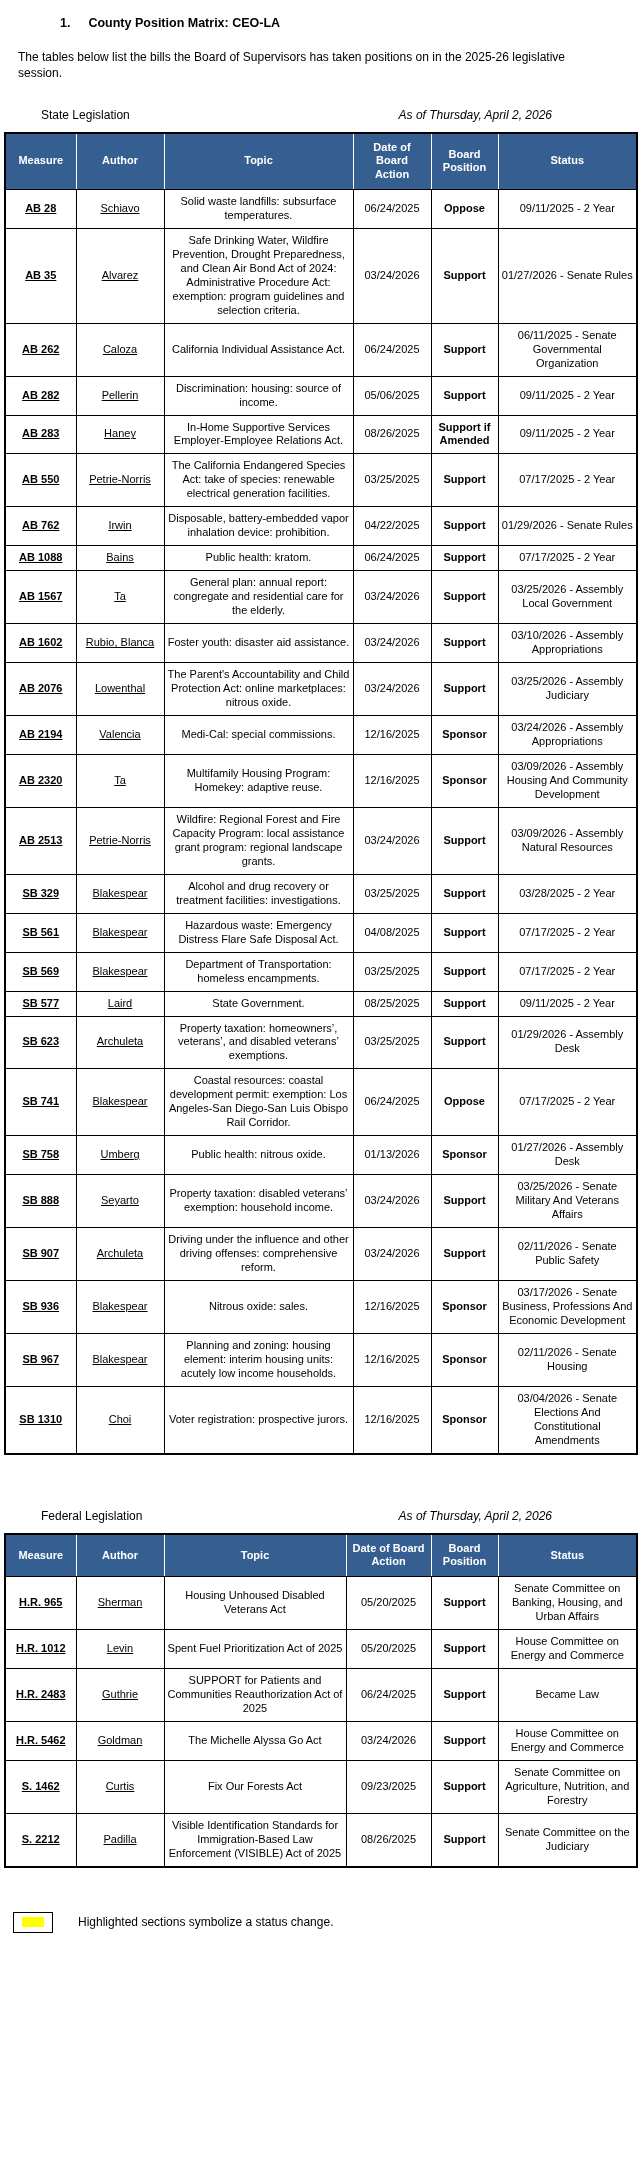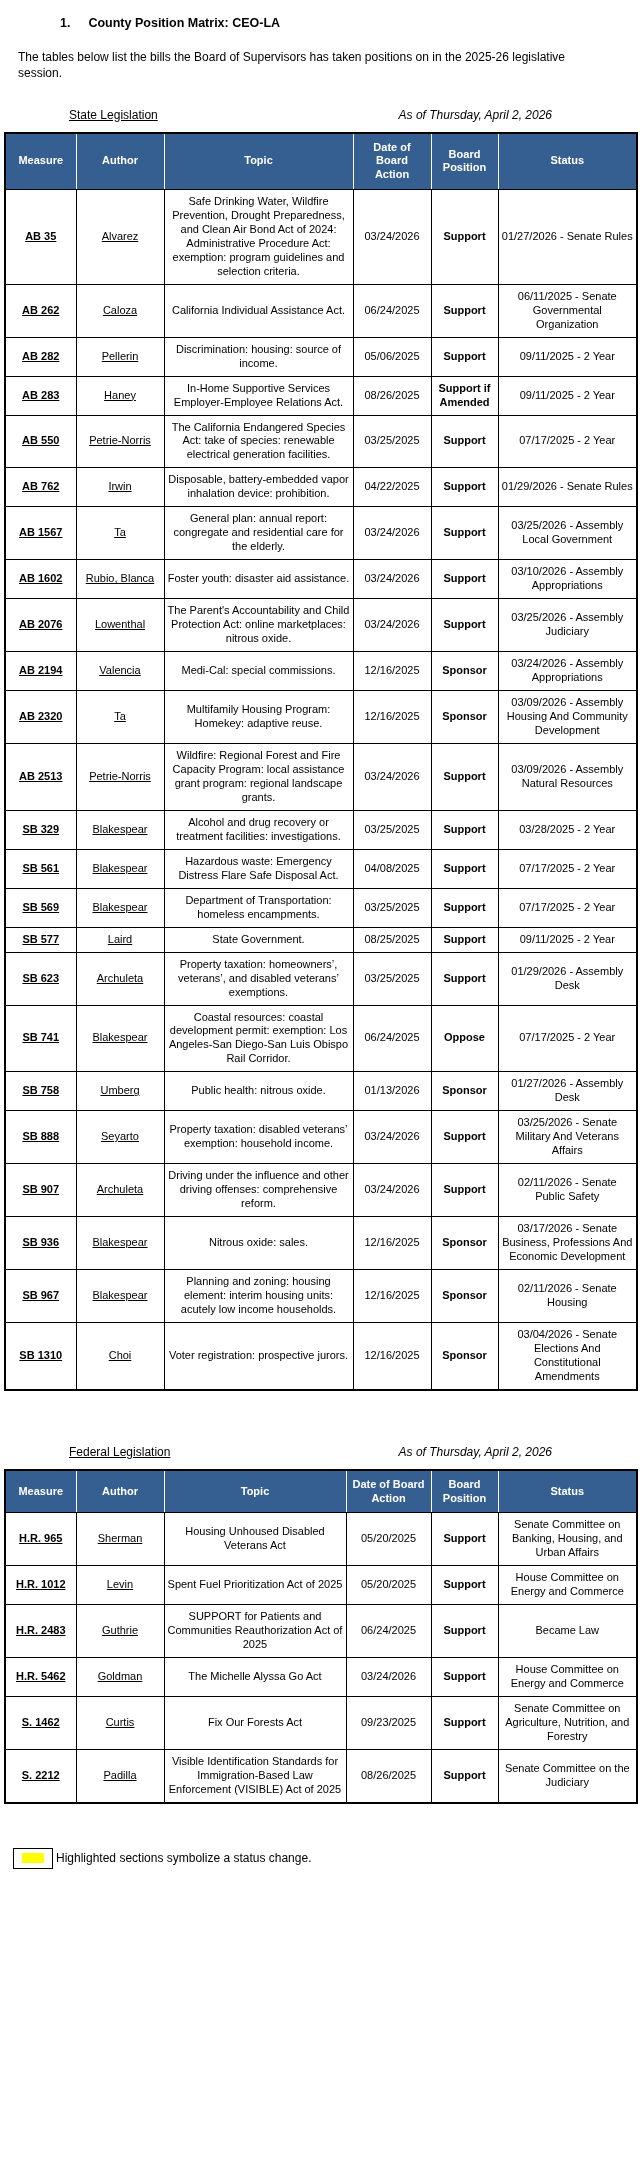--- a/index.html
+++ b/index.html
@@ -4,39 +4,39 @@
 <style>
   html,body{margin:0;padding:0;background:#fff;color:#000;}
   body{width:640px;font-family:"Liberation Sans","DejaVu Sans",sans-serif;}
   .page{width:640px;min-height:2180px;box-sizing:border-box;padding-top:12px;}
 
   .doc-title{display:flex;gap:18px;margin:4px 0 0 60px;font-size:12.5px;font-weight:bold;}
   .intro{margin:20px 70px 0 18px;font-size:12px;line-height:1.32;}
 
   .section-head{display:flex;justify-content:space-between;align-items:baseline;
                 margin:26px 88px 10px 41px;font-size:12px;}
-  .section-title{text-decoration:underline;margin-left:28px;}
+  .section-title{}
   .as-of{font-style:italic;}
 
   table{border-collapse:collapse;table-layout:fixed;width:632px;margin-left:4px;
         border:2.2px solid #000;}
   th{color:#fff;font-weight:bold;font-size:11px;line-height:1.25;text-align:center;
      vertical-align:middle;padding:7px 2px;
      border-left:1.4px solid #fff;border-right:1.4px solid #fff;
      border-top:2.2px solid #000;border-bottom:1.8px solid #000;}
   th:first-child{border-left:2.2px solid #000;}
   th:last-child{border-right:2.2px solid #000;}
   td{border:1.6px solid #000;text-align:center;vertical-align:middle;
      padding:5px 3px;font-size:11px;line-height:1.27;}
   .tbl-state th:nth-child(4){padding:7px 9px;}
   .col-position{font-weight:bold;}
   .link{text-decoration:underline;color:#000;cursor:pointer;}
   .link-bold{font-weight:bold;}
 
-  .legend{display:flex;align-items:center;gap:3px;margin:44px 0 0 13px;}
+  .legend{display:flex;align-items:center;gap:25px;margin:44px 0 0 13px;}
   .legend-box{width:40px;height:21px;border:1.6px solid #000;background:#fff;
               display:flex;align-items:center;justify-content:center;box-sizing:border-box;}
   .legend-swatch{width:22px;height:10px;}
   .legend-text{font-size:12px;}
 
   .gap-federal{height:28px;}
 </style>
 </head>
 <body>
 
@@ -68,20 +68,28 @@
           <th style="background: rgb(54, 95, 145);">Measure</th>
           <th style="background: rgb(54, 95, 145);">Author</th>
           <th style="background: rgb(54, 95, 145);">Topic</th>
           <th style="background: rgb(54, 95, 145);">Date of Board Action</th>
           <th style="background: rgb(54, 95, 145);">Board Position</th>
           <th style="background: rgb(54, 95, 145);">Status</th>
         </tr>
       </thead>
     <tbody>
         <tr>
+          <td class="col-measure"><span class="link link-bold">AB 28</span></td>
+          <td class="col-author"><span class="link">Schiavo</span></td>
+          <td class="col-topic">Solid waste landfills: subsurface temperatures.</td>
+          <td class="col-date">06/24/2025</td>
+          <td class="col-position">Oppose</td>
+          <td class="col-status">09/11/2025 - 2 Year</td>
+        </tr>
+        <tr>
           <td class="col-measure"><span class="link link-bold">AB 35</span></td>
           <td class="col-author"><span class="link">Alvarez</span></td>
           <td class="col-topic">Safe Drinking Water, Wildfire Prevention, Drought Preparedness, and Clean Air Bond Act of 2024: Administrative Procedure Act: exemption: program guidelines and selection criteria.</td>
           <td class="col-date">03/24/2026</td>
           <td class="col-position">Support</td>
           <td class="col-status">01/27/2026 - Senate Rules</td>
         </tr>
         <tr>
           <td class="col-measure"><span class="link link-bold">AB 262</span></td>
           <td class="col-author"><span class="link">Caloza</span></td>
@@ -114,20 +122,28 @@
           <td class="col-position">Support</td>
           <td class="col-status">07/17/2025 - 2 Year</td>
         </tr>
         <tr>
           <td class="col-measure"><span class="link link-bold">AB 762</span></td>
           <td class="col-author"><span class="link">Irwin</span></td>
           <td class="col-topic">Disposable, battery-embedded vapor inhalation device: prohibition.</td>
           <td class="col-date">04/22/2025</td>
           <td class="col-position">Support</td>
           <td class="col-status">01/29/2026 - Senate Rules</td>
+        </tr>
+        <tr>
+          <td class="col-measure"><span class="link link-bold">AB 1088</span></td>
+          <td class="col-author"><span class="link">Bains</span></td>
+          <td class="col-topic">Public health: kratom.</td>
+          <td class="col-date">06/24/2025</td>
+          <td class="col-position">Support</td>
+          <td class="col-status">07/17/2025 - 2 Year</td>
         </tr>
         <tr>
           <td class="col-measure"><span class="link link-bold">AB 1567</span></td>
           <td class="col-author"><span class="link">Ta</span></td>
           <td class="col-topic">General plan: annual report: congregate and residential care for the elderly.</td>
           <td class="col-date">03/24/2026</td>
           <td class="col-position">Support</td>
           <td class="col-status">03/25/2026 - Assembly Local Government</td>
         </tr>
         <tr>

